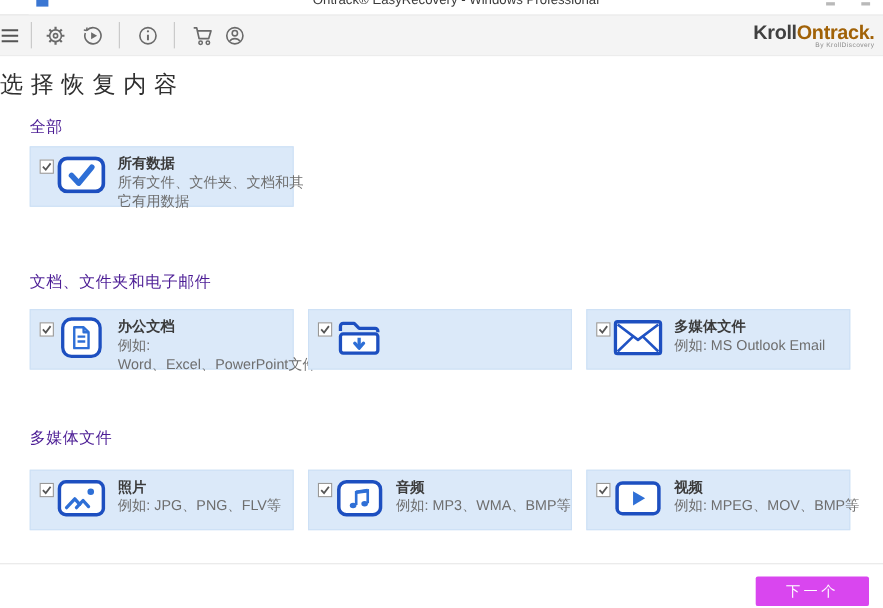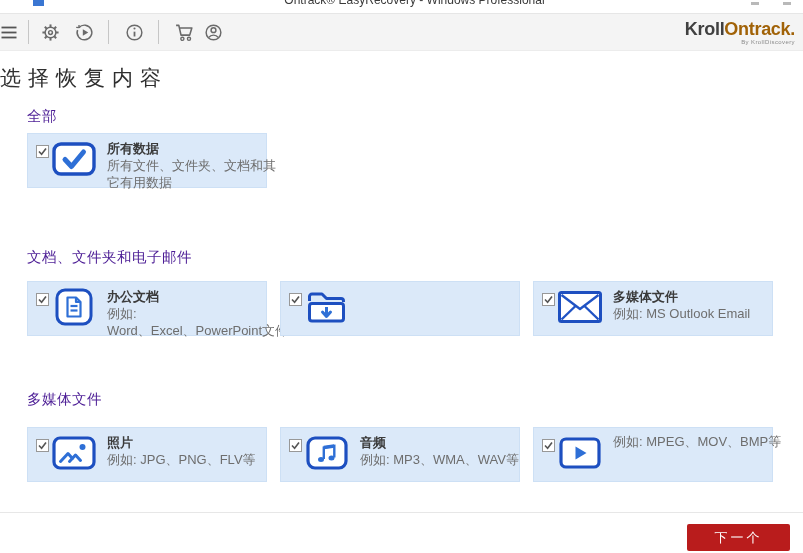--- a/index.html
+++ b/index.html
@@ -40,21 +40,21 @@
   .cb{width:13px;height:13px;box-sizing:border-box;border:1px solid #989898;background:#fff;
     margin-top:6px;flex:none;display:flex;align-items:center;justify-content:center;}
   .card-icon{width:50px;height:40px;flex:none;display:flex;align-items:center;justify-content:center;}
   .card-icon svg{display:block;}
   .card-text{margin-left:8px;font-size:13px;overflow:visible;}
   .card-title{font-weight:bold;color:#3b3b3b;line-height:16px;margin-top:2px;white-space:nowrap;}
   .card-desc{color:#6e6e6e;line-height:17px;white-space:nowrap;}
   
   .footer-divider{position:absolute;top:512px;left:0;right:0;border-top:1px solid #e7e7e7;}
   .next-btn{position:absolute;top:524px;right:13px;width:103px;height:27px;
-    background:#b91c1c;color:#fff;border:none;border-radius:2px;font-size:13px;
+    background:#d946ef;color:#fff;border:none;border-radius:2px;font-size:13px;
     letter-spacing:3px;display:flex;align-items:center;justify-content:center;
     font-family:"Liberation Sans",sans-serif;cursor:pointer;}
 </style>
 </head>
 <body>
 
 <div class="titlebar">
   <div class="appicon-frag"></div>
   <div class="titlebar-text">Ontrack® EasyRecovery - Windows Professional</div>
   <div class="winctl-frag restore"></div>
@@ -252,38 +252,39 @@
       <svg width="42" height="34" viewBox="0 0 42 34">
           <rect x="2" y="2" width="38" height="30" rx="7" fill="#fff" stroke="#1d4fc0" stroke-width="3.2"></rect>
           <ellipse cx="15" cy="23.5" rx="3" ry="2.5" fill="#2e6fd6"></ellipse>
           <ellipse cx="25.5" cy="22" rx="3" ry="2.5" fill="#2e6fd6"></ellipse>
           <path d="M17.8 23 V11.5 L28.3 10 V21.5" fill="none" stroke="#2e6fd6" stroke-width="2.4"></path>
           <path d="M17.8 11.5 L28.3 10" stroke="#2e6fd6" stroke-width="3.4"></path>
         </svg>
     </span>
     <div class="card-text">
       <div class="card-title">音频</div>
-      <div class="card-desc">例如: MP3、WMA、WAV等</div>
+      <div class="card-desc">例如: MP3、WMA、BMP等</div>
       <div class="card-desc"></div>
     </div>
   </div>
 
   <div class="card">
     <span class="cb">
       <svg width="11" height="11" viewBox="0 0 11 11">
           <path d="M2 5.5 l2.6 2.8 L9 2.5" fill="none" stroke="#555" stroke-width="1.6"></path>
         </svg>
     </span>
     <span class="card-icon">
       <svg width="42" height="32" viewBox="0 0 42 32">
           <rect x="2" y="2" width="38" height="28" rx="5" fill="#fff" stroke="#1d4fc0" stroke-width="3.2"></rect>
           <path d="M16.5 9.5 L27.5 16 L16.5 22.5 z" fill="#2e6fd6"></path>
         </svg>
     </span>
     <div class="card-text">
+      <div class="card-title">视频</div>
       <div class="card-desc">例如: MPEG、MOV、BMP等</div>
       <div class="card-desc"></div>
     </div>
   </div>
 </div>
 
 <div class="footer-divider"></div>
 <button class="next-btn">下一个</button>
 
 </body></html>

